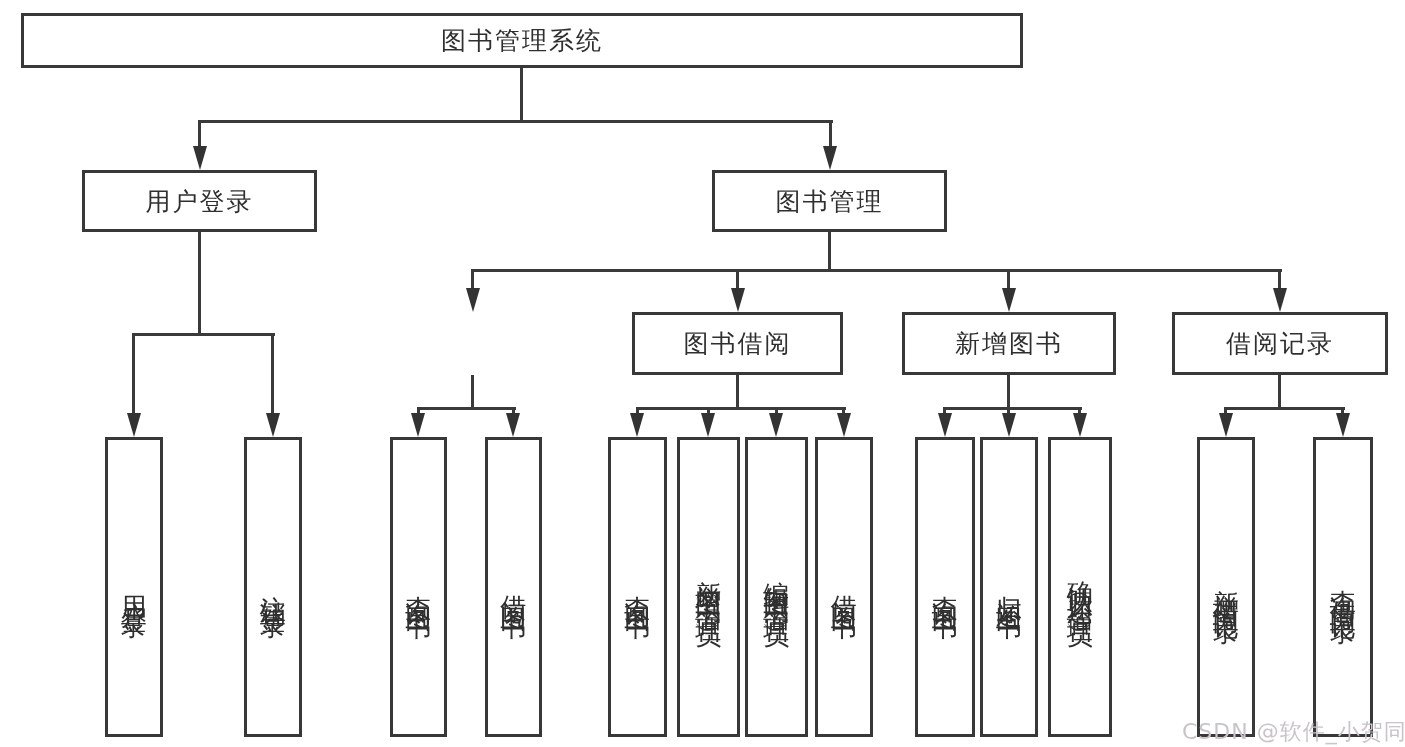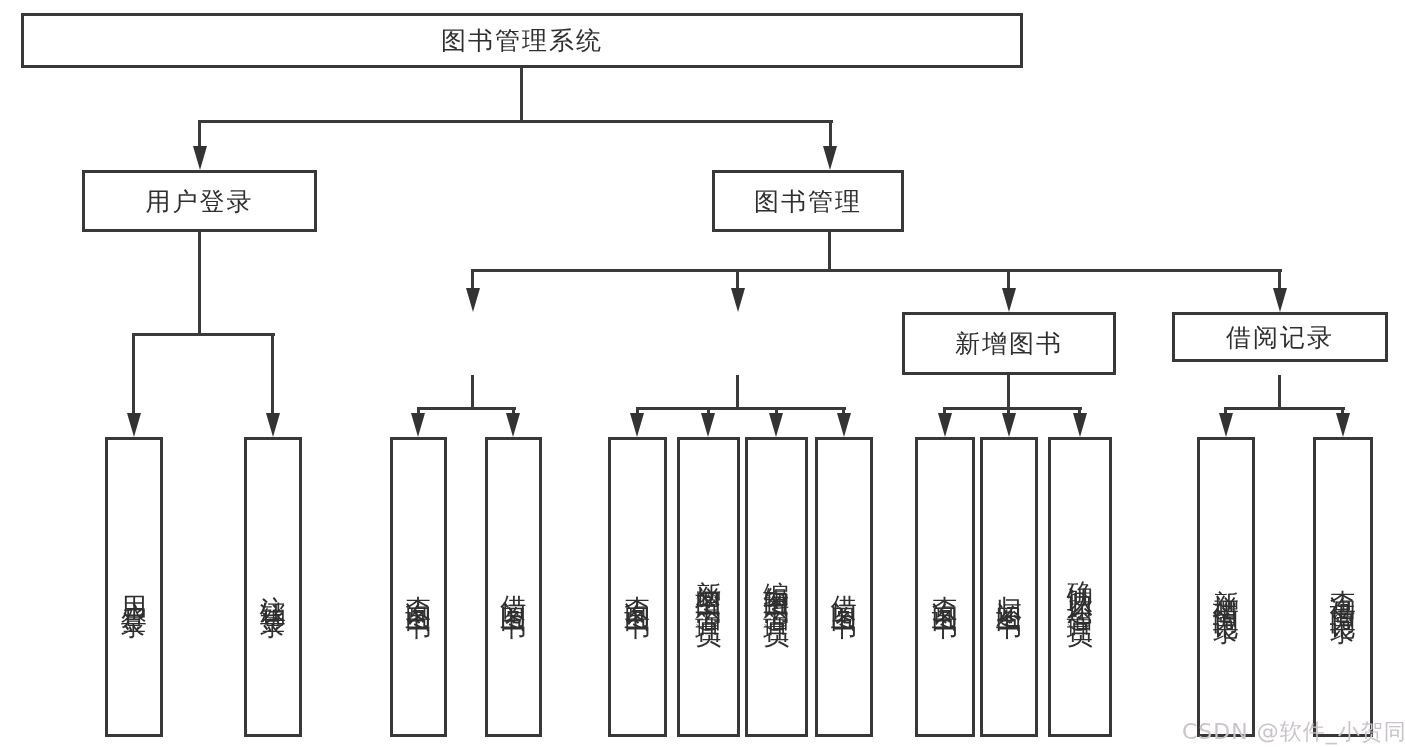--- a/index.html
+++ b/index.html
@@ -40,21 +40,21 @@
   <div class="line" style="left:520px;top:68px;width:3px;height:54px;"></div>
   <div class="line" style="left:198px;top:120px;width:635px;height:3px;"></div>
   <div class="line" style="left:198px;top:120px;width:3px;height:28px;"></div>
   <div class="line" style="left:829px;top:120px;width:3px;height:28px;"></div>
   <div class="arrow" style="left:193px;top:146px;"></div>
   <div class="arrow" style="left:823px;top:146px;"></div>
 
   <div class="box h" style="left:82px;top:170px;width:235px;height:62px;">
     <span>用户登录</span>
   </div>
-  <div class="box h" style="left:712px;top:170px;width:192px;height:62px;">
+  <div class="box h" style="left:712px;top:170px;width:235px;height:62px;">
     <span>图书管理</span>
   </div>
 
   <div class="line" style="left:198px;top:232px;width:3px;height:104px;"></div>
   <div class="line" style="left:132px;top:333px;width:143px;height:3px;"></div>
   <div class="line" style="left:132px;top:333px;width:3px;height:82px;"></div>
   <div class="line" style="left:271px;top:333px;width:3px;height:82px;"></div>
   <div class="arrow" style="left:127px;top:413px;"></div>
   <div class="arrow" style="left:266px;top:413px;"></div>
 
@@ -62,24 +62,27 @@
   <div class="line" style="left:471px;top:269px;width:811px;height:3px;"></div>
   <div class="line" style="left:471px;top:269px;width:3px;height:22px;"></div>
   <div class="line" style="left:736px;top:269px;width:3px;height:22px;"></div>
   <div class="line" style="left:1007px;top:269px;width:3px;height:22px;"></div>
   <div class="line" style="left:1278px;top:269px;width:3px;height:22px;"></div>
   <div class="arrow" style="left:466px;top:288px;"></div>
   <div class="arrow" style="left:731px;top:288px;"></div>
   <div class="arrow" style="left:1002px;top:288px;"></div>
   <div class="arrow" style="left:1273px;top:288px;"></div>
 
+  <div class="box h" style="left:632px;top:312px;width:211px;height:63px;">
+    <span>图书借阅</span>
+  </div>
   <div class="box h" style="left:902px;top:312px;width:214px;height:63px;">
     <span>新增图书</span>
   </div>
-  <div class="box h" style="left:1172px;top:312px;width:216px;height:50px;">
+  <div class="box h" style="left:1172px;top:312px;width:216px;height:63px;">
     <span>借阅记录</span>
   </div>
 
   <div class="line" style="left:471px;top:375px;width:3px;height:35px;"></div>
   <div class="line" style="left:417px;top:407px;width:99px;height:3px;"></div>
   <div class="line" style="left:417px;top:407px;width:3px;height:9px;"></div>
   <div class="line" style="left:512px;top:407px;width:3px;height:9px;"></div>
   <div class="arrow" style="left:411px;top:413px;"></div>
   <div class="arrow" style="left:506px;top:413px;"></div>
 

